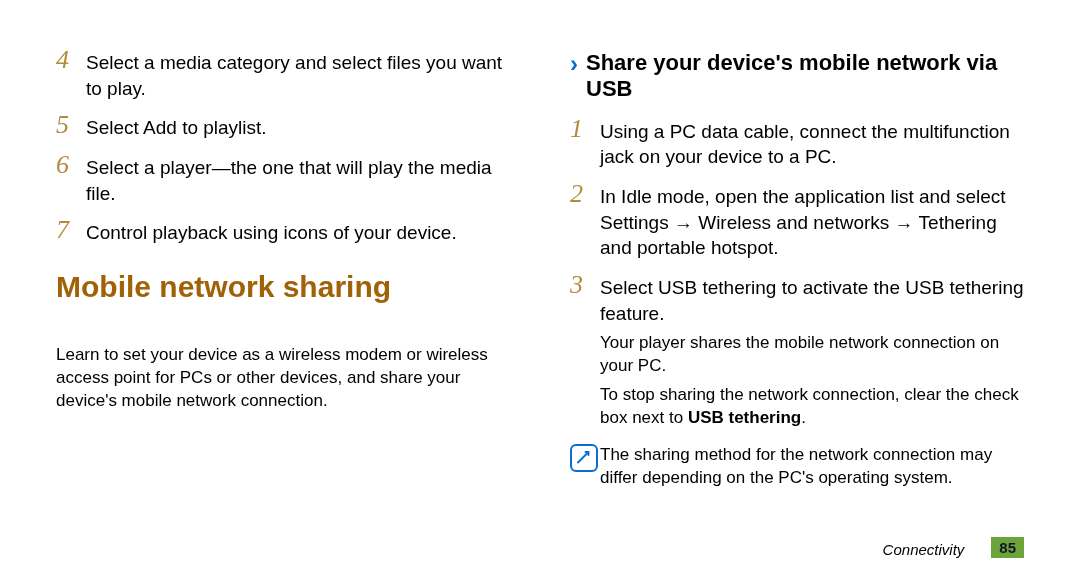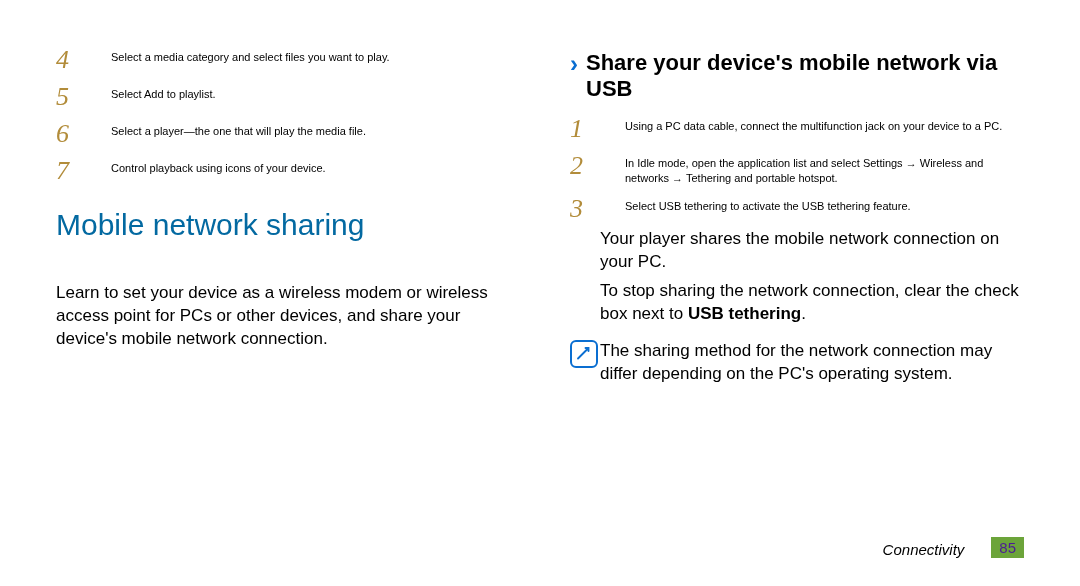--- a/index.html
+++ b/index.html
@@ -31,36 +31,35 @@
       font-size: 26px;
       color: #b28c3a;
       width: 30px;
       flex: 0 0 30px;
       line-height: 1;
       margin-top: -3px;
       text-align: left;
     }
     .step-body {
       flex: 1;
-      font-size: 11px;
+      font-size: 19px;
       line-height: 1.35;
-      margin-left: 25px;
     }
     .step-body b { font-weight: 400; }
     .indent-body {
       font-size: 17px;
       line-height: 1.35;
       margin-left: 30px;
       margin-top: -8px;
       margin-bottom: 14px;
     }
     .h-blue {
-      color: #0369a1;
+      color: #a16207;
       font-size: 30px;
-      font-weight: 400;
+      font-weight: 700;
       margin-top: 24px;
       margin-bottom: 10px;
     }
     .h-sub {
       display: flex;
       align-items: flex-start;
       font-size: 22px;
       font-weight: 700;
       margin-bottom: 16px;
       line-height: 1.2;
@@ -104,23 +103,23 @@
       bottom: 28px;
       right: 56px;
       font-size: 15px;
       font-style: italic;
       display: flex;
       align-items: flex-end;
       gap: 27px;
     }
     .footer .pg {
       background: #6ca43a;
-      color: #4c1d95;
+      color: #0f172a;
       font-style: normal;
-      font-weight: 400;
+      font-weight: 700;
       padding: 2px 8px;
       font-size: 15px;
     }
   </style>
 </head>
 <body>
 
 <div class="page">
   <div class="col">
 

